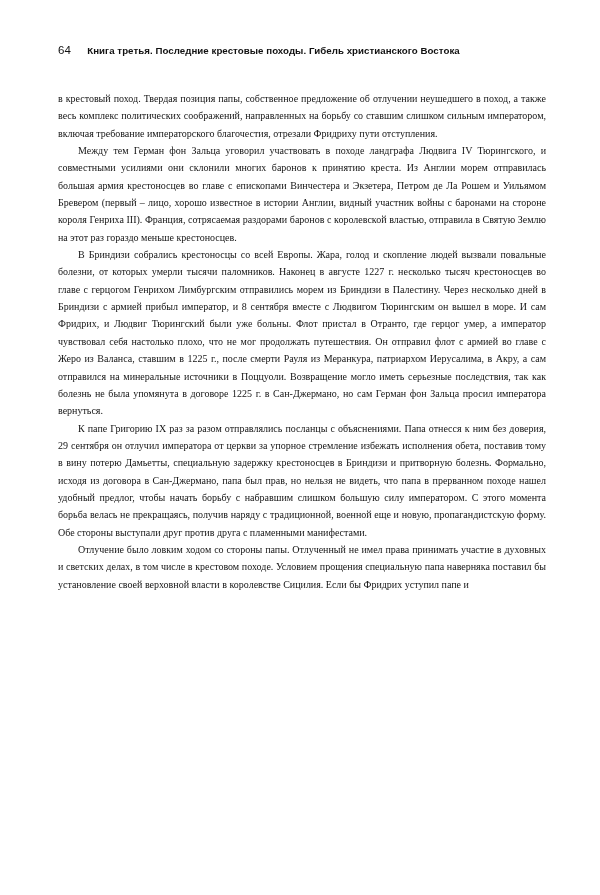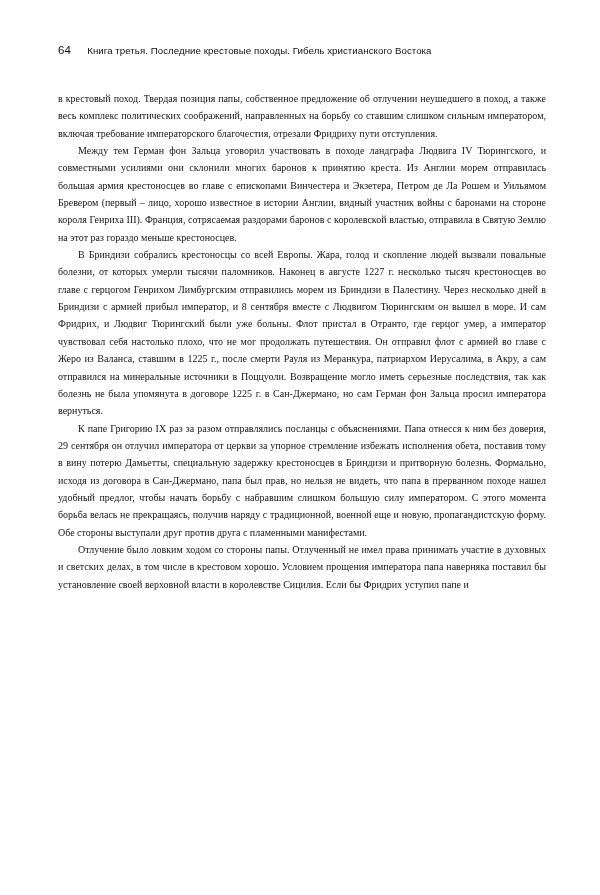--- a/index.html
+++ b/index.html
@@ -32,20 +32,21 @@
     font-family: "Liberation Sans", sans-serif;
     font-size: 11.5px;
     color: #111;
     letter-spacing: 0.2px;
   }
   .running-title {
     font-family: "Liberation Sans", sans-serif;
     font-size: 9.7px;
     color: #111;
     letter-spacing: 0.05px;
+    font-weight: bold;
   }
   .body-text {
     font-size: 10px;
     line-height: 17.35px;
     text-align: justify;
     text-justify: inter-word;
     color: #141414;
     hyphens: manual;
   }
   .body-text p {
@@ -64,16 +65,16 @@
   <div class="header">
     <span class="page-number">64</span>
     <span class="running-title">Книга третья. Последние крестовые походы. Гибель христианского Востока</span>
   </div>
 
   <div class="body-text">
     <p class="noindent">в крестовый поход. Твердая позиция папы, собственное предложение об отлучении неушедшего в поход, а также весь комплекс политических соображений, направленных на борьбу со ставшим слишком сильным императором, включая требование императорского благочестия, отрезали Фридриху пути отступления.</p>
     <p>Между тем Герман фон Зальца уговорил участвовать в походе ландграфа Людвига IV Тюрингского, и совместными усилиями они склонили многих баронов к принятию креста. Из Англии морем отправилась большая армия крестоносцев во главе с епископами Винчестера и Экзетера, Петром де Ла Рошем и Уильямом Бревером (первый – лицо, хорошо известное в истории Англии, видный участник войны с баронами на стороне короля Генриха III). Франция, сотрясаемая раздорами баронов с королевской властью, отправила в Святую Землю на этот раз гораздо меньше крестоносцев.</p>
     <p>В Бриндизи собрались крестоносцы со всей Европы. Жара, голод и скопление людей вызвали повальные болезни, от которых умерли тысячи паломников. Наконец в августе 1227 г. несколько тысяч крестоносцев во главе с герцогом Генрихом Лимбургским отправились морем из Бриндизи в Палестину. Через несколько дней в Бриндизи с армией прибыл император, и 8 сентября вместе с Людвигом Тюрингским он вышел в море. И сам Фридрих, и Людвиг Тюрингский были уже больны. Флот пристал в Отранто, где герцог умер, а император чувствовал себя настолько плохо, что не мог продолжать путешествия. Он отправил флот с армией во главе с Жеро из Валанса, ставшим в 1225 г., после смерти Рауля из Меранкура, патриархом Иерусалима, в Акру, а сам отправился на минеральные источники в Поццуоли. Возвращение могло иметь серьезные последствия, так как болезнь не была упомянута в договоре 1225 г. в Сан-Джермано, но сам Герман фон Зальца просил императора вернуться.</p>
     <p>К папе Григорию IX раз за разом отправлялись посланцы с объяснениями. Папа отнесся к ним без доверия, 29 сентября он отлучил императора от церкви за упорное стремление избежать исполнения обета, поставив тому в вину потерю Дамьетты, специальную задержку крестоносцев в Бриндизи и притворную болезнь. Формально, исходя из договора в Сан-Джермано, папа был прав, но нельзя не видеть, что папа в прерванном походе нашел удобный предлог, чтобы начать борьбу с набравшим слишком большую силу императором. С этого момента борьба велась не прекращаясь, получив наряду с традиционной, военной еще и новую, пропагандистскую форму. Обе стороны выступали друг против друга с пламенными манифестами.</p>
-    <p>Отлучение было ловким ходом со стороны папы. Отлученный не имел права принимать участие в духовных и светских делах, в том числе в крестовом хорошо. Условием прощения императора папа наверняка поставил бы установление своей верховной власти в королевстве Сицилия. Если бы Фридрих уступил папе и</p>
+    <p>Отлучение было ловким ходом со стороны папы. Отлученный не имел права принимать участие в духовных и светских делах, в том числе в крестовом походе. Условием прощения специальную папа наверняка поставил бы установление своей верховной власти в королевстве Сицилия. Если бы Фридрих уступил папе и</p>
   </div>
 
 </div>
 
 </body></html>

